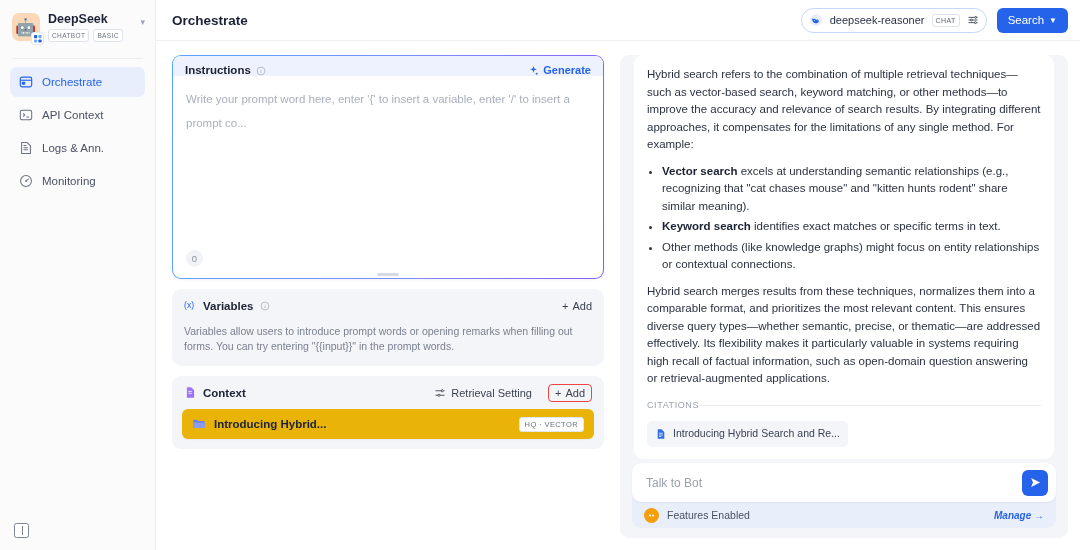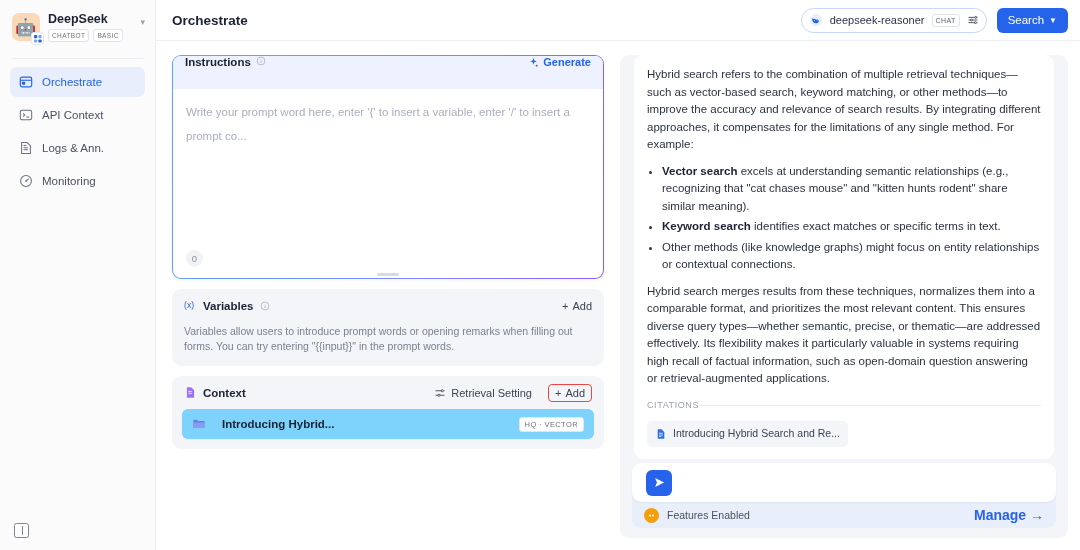--- a/index.html
+++ b/index.html
@@ -99,21 +99,21 @@
   .instr-card {
     border-radius: 9px; overflow: hidden;
     background: #fff;
     border: 1.6px solid transparent;
     background-image: linear-gradient(#fff,#fff), linear-gradient(100deg,#5aa7fb 0%, #7b8cf8 55%, #8b5cf6 100%);
     background-origin: border-box; background-clip: padding-box, border-box;
     height: 224px; display: flex; flex-direction: column;
     box-shadow: 0 1px 3px rgba(70,90,160,.08);
   }
   .instr-head {
-    height: 33px; display: flex; align-items: flex-start; gap: 5px;
+    height: 20px; display: flex; align-items: flex-end; gap: 5px;
     padding: 0 12px; background: #eef2fe;
   }
   .instr-title { font-size: 11.5px; font-weight: bold; color: #1b2234; }
   .gen-btn { margin-left: auto; display: flex; align-items: center; gap: 4px;
              color: #2563eb; font-size: 11px; font-weight: bold; cursor: pointer; }
   .instr-body { flex: 1; padding: 11px 13px; position: relative; }
   .instr-ph { font-size: 11.5px; color: #a9afbc; line-height: 24px; }
   .instr-foot { height: 26px; position: relative; }
   .count-badge {
     position: absolute; left: 13px; top: -2px;
@@ -128,22 +128,22 @@
   .card-head { display: flex; align-items: center; gap: 6px; height: 33px; padding: 0 12px; }
   .card-title { font-size: 11.5px; font-weight: bold; color: #1b2234; }
   .add-btn { margin-left: auto; display: flex; align-items: center; gap: 4px;
              font-size: 11px; color: #3c4352; cursor: pointer; }
   .add-btn.boxed { border: 1.6px solid #ef4444; border-radius: 4px; padding: 2px 6px; }
   .vars-desc { font-size: 10.5px; color: #7a8190; line-height: 15px; padding: 2px 12px 12px; }
 
   .ctx-card { padding-bottom: 10px; }
   .retr-set { display: flex; align-items: center; gap: 5px; font-size: 11px; color: #3c4352; cursor: pointer; }
   .ctx-row {
-    margin: 0 10px; height: 30px; background: #7dd3fc; border-radius: 6px;
-    display: flex; align-items: center; gap: 16px; padding: 0 10px;
+    margin: 0 10px; height: 30px; background: #eab308; border-radius: 6px;
+    display: flex; align-items: center; gap: 8px; padding: 0 10px;
     box-shadow: 0 1px 2px rgba(60,80,140,.06);
   }
   .ctx-name { font-size: 11.5px; font-weight: bold; color: #1b2234; }
   .ctx-badge {
     margin-left: auto; font-size: 7.5px; letter-spacing: .4px; color: #6b7280;
     border: 1px solid #e1e5ec; border-radius: 3px; padding: 2px 5px; background: #fff; line-height: 9px;
   }
 
   
   .right-col { flex: 1; padding: 14px 12px 12px 0; min-width: 0; display: flex; }
@@ -182,21 +182,21 @@
   }
   .composer-input { flex: 1; border: 0; outline: none; font-size: 12px; color: #2b3241;
                     font-family: "Liberation Sans", sans-serif; background: transparent; }
   .composer-input::placeholder { color: #9aa1ae; }
   .send-btn { width: 26px; height: 26px; border-radius: 6px; background: #2563eb;
               display: flex; align-items: center; justify-content: center; cursor: pointer; }
   .feat-bar { height: 26px; display: flex; align-items: center; gap: 8px; padding: 0 12px; }
   .feat-ico { width: 15px; height: 15px; border-radius: 50%; background: #f59e0b;
               display: flex; align-items: center; justify-content: center; color: #fff; font-size: 8px; }
   .feat-label { font-size: 10.5px; color: #4a5160; }
-  .manage { margin-left: auto; font-size: 14px; color: #2563eb; font-weight: bold; cursor: pointer; }
+  .manage { margin-left: auto; font-size: 10px; color: #2563eb; font-weight: bold; cursor: pointer; font-style: italic; }
 </style>
 </head>
 <body>
 
 <div class="app">
 
   <aside class="sidebar">
 
     <div class="brand">
       <div class="brand-avatar">
@@ -388,20 +388,21 @@
                     <path d="M5.4 7h5M5.4 9.4h5M5.4 11.4h3" stroke="#fff" stroke-width="1"></path>
                 </svg>
                 <span>Introducing Hybrid Search and Re...</span>
               </div>
             </div>
           </div>
 
           <div class="composer-wrap">
             <div class="composer-shell">
               <div class="composer">
+                <input class="composer-input" type="text" placeholder="Talk to Bot" style="">
                 <span class="send-btn">
                   <svg width="13" height="13" viewBox="0 0 16 16" fill="#fff">
                     <path d="M2.6 2.4l11 5.6-11 5.6 2.3-5.6z"></path>
                   </svg>
                 </span>
               </div>
               <div class="feat-bar">
                 <span class="feat-ico">
                   <svg width="9" height="9" viewBox="0 0 12 12" fill="#fff">
                       <circle cx="4" cy="6" r="1.4"></circle>

